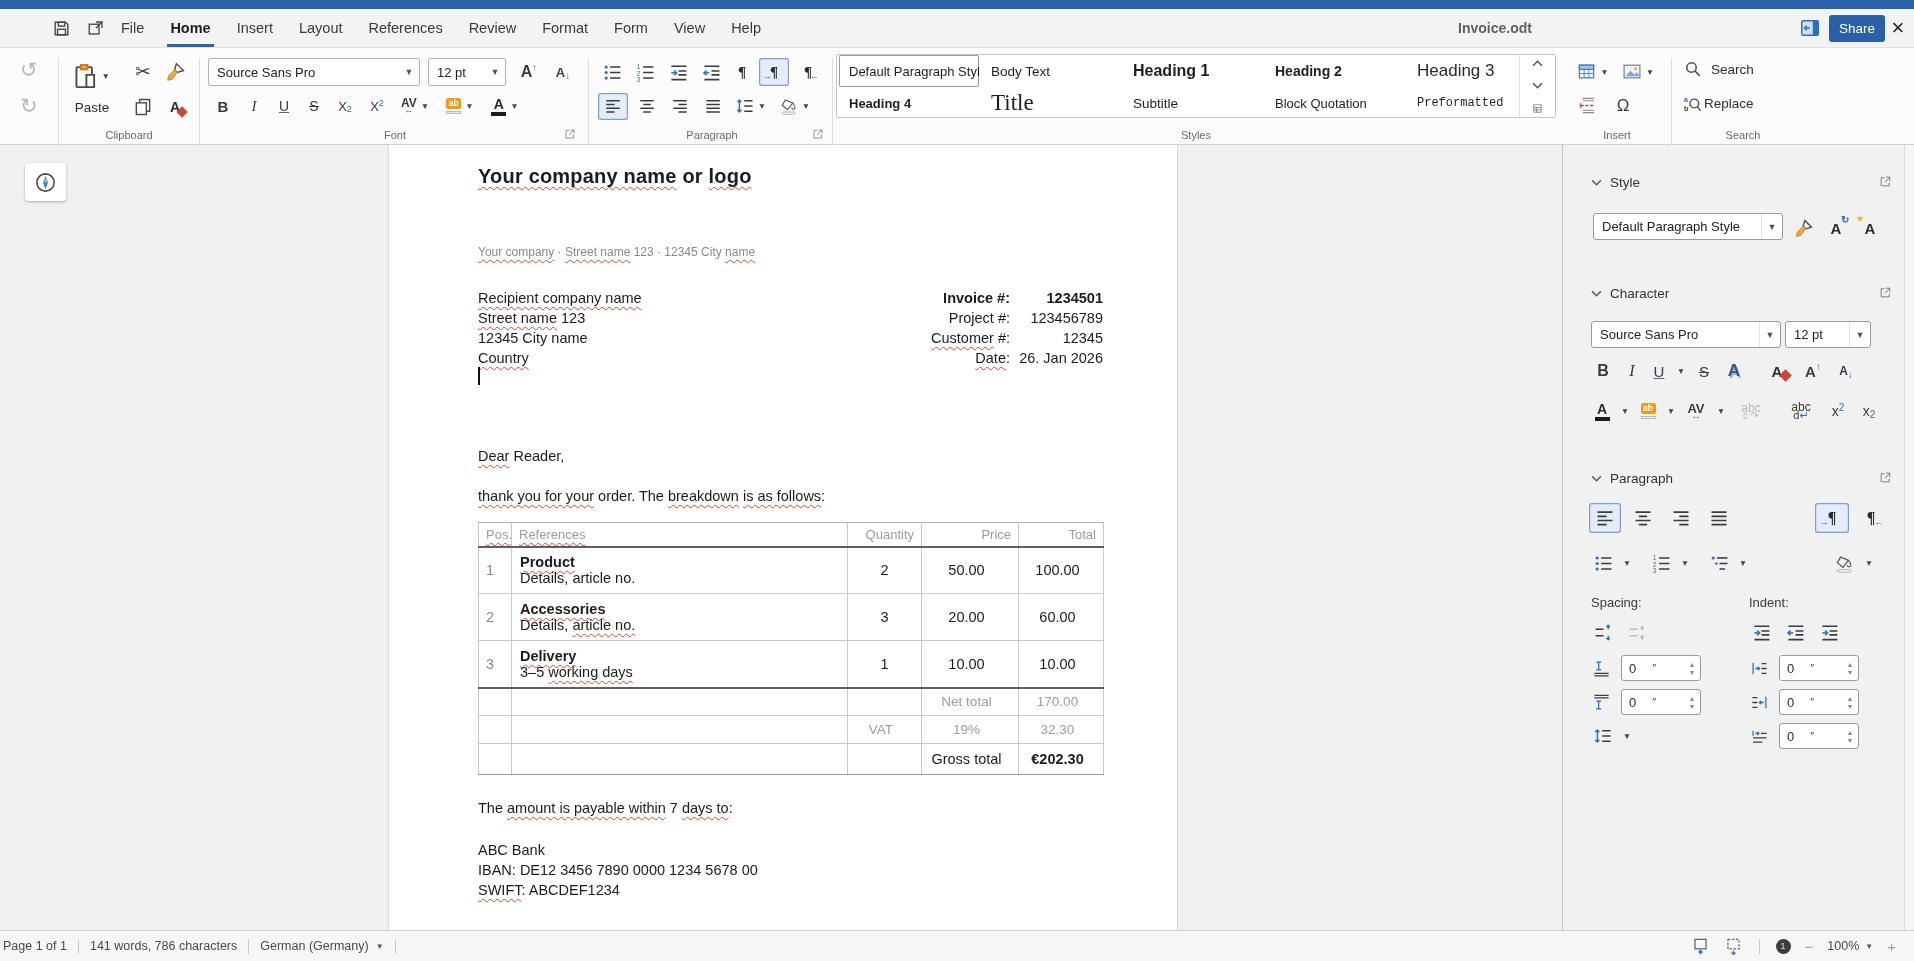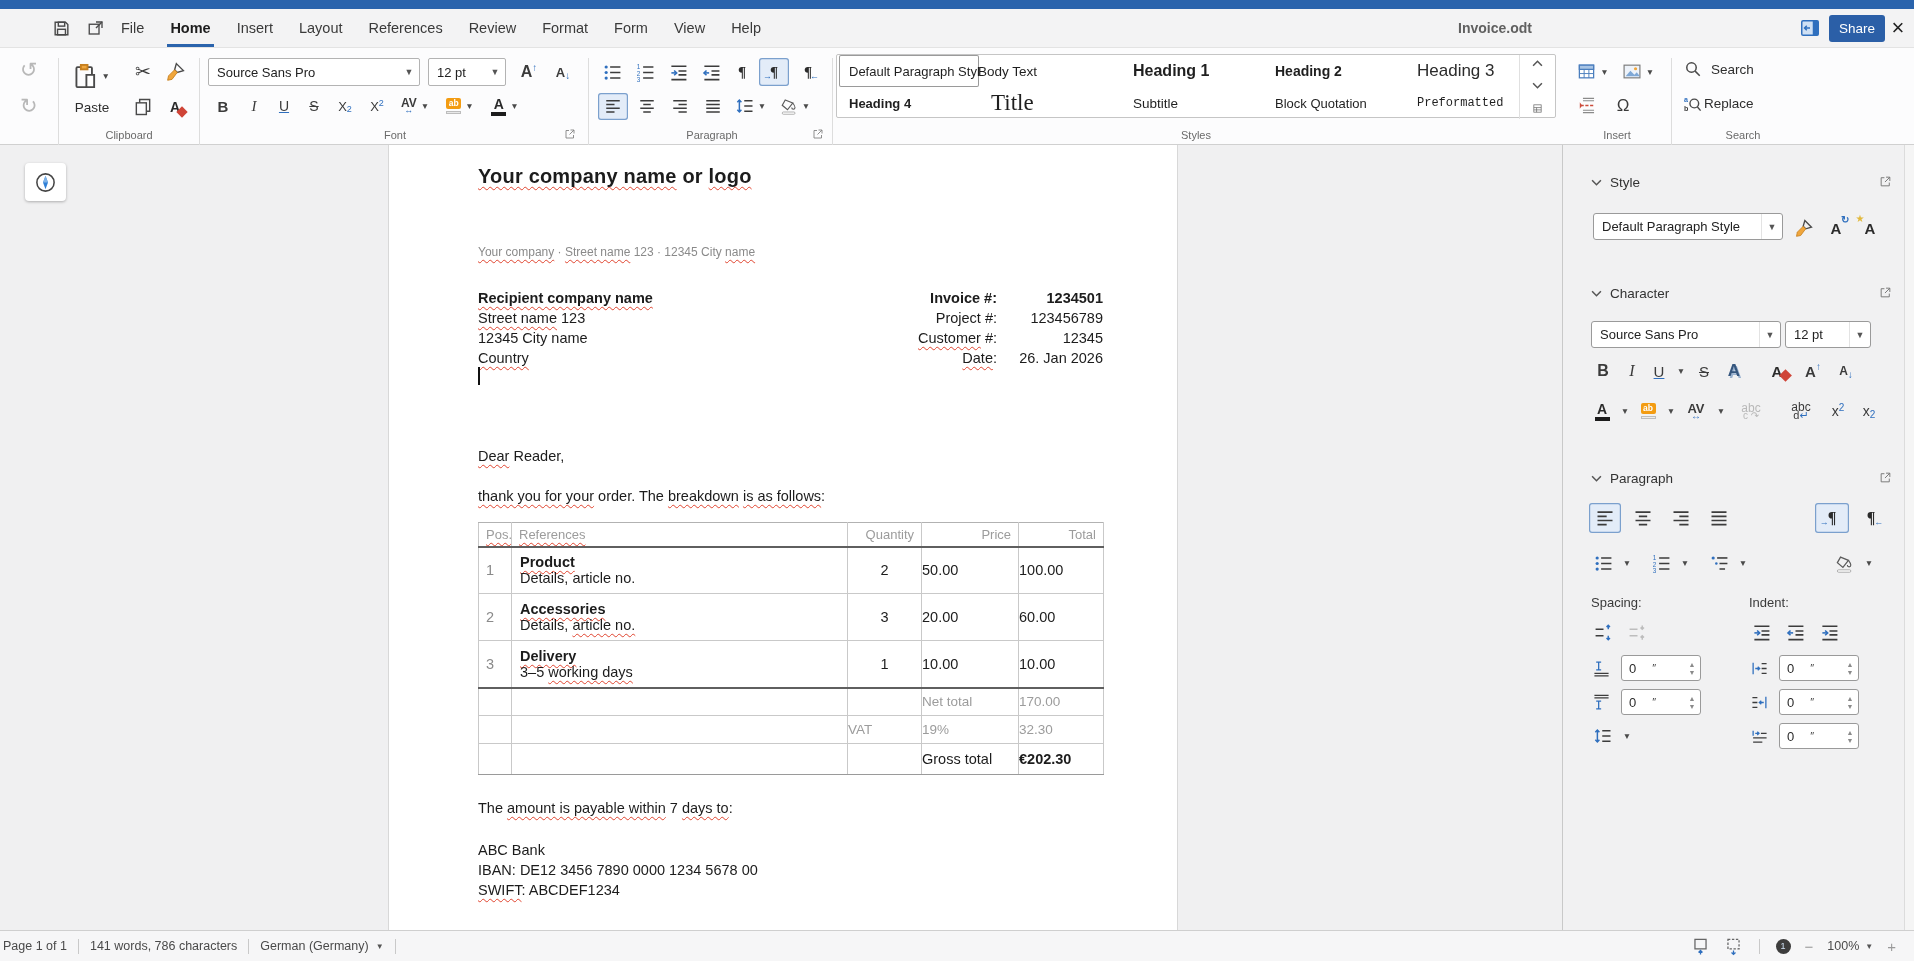--- a/index.html
+++ b/index.html
@@ -51,38 +51,38 @@
 .canvas{position:absolute;left:0;top:145px;width:1562px;height:785px;background:#f0f0f1;overflow:hidden}
 .page{position:absolute;left:388px;top:0;width:790px;height:785px;background:#fff;border-left:1px solid #d8d8d8;border-right:1px solid #d8d8d8;color:#1c1c1c}
 .navigator{position:absolute;left:25px;top:18px;width:41px;height:38px;background:#fff;border-radius:4px;box-shadow:0 1px 3px rgba(0,0,0,.28);display:flex;align-items:center;justify-content:center}
 .sp{text-decoration-line:underline;text-decoration-style:wavy;text-decoration-color:#e0442f;text-decoration-thickness:1px;text-underline-offset:2.5px;text-decoration-skip-ink:none}
 .doc-title-line{position:absolute;left:89px;top:20px;font-size:20px;font-weight:bold;letter-spacing:.2px}
 .sender{position:absolute;left:89px;top:100px;font-size:12px;color:#8a8a8a}
 .rcpt{position:absolute;left:89px;top:143px;font-size:14.5px;line-height:20px}
 .meta{position:absolute;left:446px;top:143px;width:268px;font-size:14.5px;line-height:20px}
 .meta .mrow{display:flex;justify-content:flex-end}
 .meta .mval{width:88px;text-align:right}
-.meta .mlab{text-align:right;margin-right:18px}
+.meta .mlab{text-align:right;margin-right:5px}
 .cursor{position:absolute;left:89px;top:222px;width:1.5px;height:18px;background:#111}
 .bodyline{position:absolute;left:89px;font-size:14.5px}
 
 .inv{position:absolute;left:89px;top:377px;border-collapse:collapse;table-layout:fixed;width:625px;font-size:14.5px}
 .inv td{border:1px solid #c9c9c9;vertical-align:middle;overflow:hidden}
 .inv tr.hd td{height:24px;font-size:13px;color:#9c9c9c;border-top:1px solid #b2b2b2;border-bottom:2px solid #5f5f5f}
 .inv tr.bd td{height:47px}
 .inv tr.tot td{height:28px;font-size:13.5px;color:#9c9c9c}
 .inv tr.tot.first td{border-top:2px solid #5f5f5f}
 .inv tr.gross td{height:31px;color:#1c1c1c;font-size:14.5px;border-bottom:1px solid #9a9a9a}
 .inv .tl{text-align:left;padding-left:7px}
 .inv .trr{text-align:right;padding-right:7px}
 .inv .pos{color:#8a8a8a;text-align:left;padding-left:7px}
 .inv .desc{padding-left:8px}
 .inv .nm{font-weight:bold}
 .inv .qty{text-align:center}
-.inv .num{text-align:left;padding-right:7px}
+.inv .num{text-align:center;padding-right:7px}
 .inv .gval{font-weight:bold}
 
 .sidebar{position:absolute;left:1562px;top:145px;width:352px;height:785px;background:#f1f1f2;border-left:1px solid #c9c9c9;font-size:13px;color:#3a3a3a}
 .sb-scrollbar{position:absolute;right:0;top:0;bottom:0;width:10px;background:#f5f5f5;border-left:1px solid #dcdcdc}
 .sb-head{position:absolute;display:flex;align-items:center;gap:8px;font-size:13.5px;color:#333}
 .sb-launch{position:absolute;opacity:.8}
 .sb-combo{position:absolute;height:27px;background:#fff;border:1px solid #9a9a9a;border-radius:3px;display:flex;align-items:center;font-size:13px;color:#222;padding-left:8px}
 .sb-combo .cb-caret{margin-left:auto;width:21px;align-self:stretch;display:flex;align-items:center;justify-content:center;color:#555;font-size:9px;border-left:1px solid #e3e3e3}
 .spin{position:absolute;width:80px;height:26px;background:#fff;border:1px solid #9a9a9a;border-radius:3px;display:flex;align-items:center;font-size:13px;color:#2b2b2b;padding-left:7px}
 .spin .unit{margin-left:16px;color:#444;font-size:11px}
@@ -551,21 +551,21 @@
           <svg width="12" height="12">
             <use href="#launch"></use>
           </svg>
         </span>
       <div class="grp-label">Paragraph</div>
     </div>
 
     <div class="abs" style="left:0;top:0;width:100%;height:96px;pointer-events:none">
       <div class="gallery" style="pointer-events:auto">
         <div class="gcell cur" style="left:2px;top:0;width:140px;font-size:13px">Default Paragraph Style</div>
-        <div class="gcell" style="left:131px;top:0;width:140px;font-size:13.5px">Body Text</div>
+        <div class="gcell" style="left:144px;top:0;width:140px;font-size:13.5px">Body Text</div>
         <div class="gcell" style="left:286px;top:0;width:140px;font-size:16px;font-weight:bold">Heading 1</div>
         <div class="gcell" style="left:428px;top:0;width:140px;font-size:14px;font-weight:bold">Heading 2</div>
         <div class="gcell" style="left:570px;top:0;width:113px;font-size:17px;color:#2b2b2b">Heading 3</div>
         <div class="gcell" style="left:2px;top:32px;width:140px;font-size:13px;font-weight:bold">Heading 4</div>
         <div class="gcell" style="left:144px;top:32px;width:140px;font-size:23px;font-family:'Liberation Serif',serif">Title</div>
         <div class="gcell" style="left:286px;top:32px;width:140px;font-size:13.5px">Subtitle</div>
         <div class="gcell" style="left:428px;top:32px;width:140px;font-size:13px">Block Quotation</div>
         <div class="gcell" style="left:570px;top:32px;width:113px;font-size:12px;font-family:'Liberation Mono',monospace">Preformatted</div>
         <div class="gscroll">
           <span class="ico">
@@ -630,21 +630,21 @@
       <div class="grp-label" style="right:16px">Search</div>
     </div>
   </div>
 
   <div class="canvas">
     <div class="page">
       <div class="doc-title-line sp" style="text-decoration:none"><span class="sp">Your company name</span><span> or </span><span class="sp">logo</span></div>
       <div class="sender"><span class="sp">Your company</span><span> · </span><span class="sp">Street name</span><span> 123 · 12345 City </span><span class="sp">name</span></div>
 
       <div class="rcpt">
-        <div style="font-weight:bold"><span class="sp">Recipient company name</span></div>
+        <div style="font-weight:normal"><span class="sp">Recipient company name</span></div>
         <div><span class="sp">Street name</span><span> 123</span></div>
         <div><span>12345 City name</span></div>
         <div><span class="sp">Country</span></div>
       </div>
 
       <div class="meta">
         <div class="mrow" style="font-weight:bold">
           <span class="mlab"><span>Invoice #:</span></span>
           <span class="mval">1234501</span>
         </div>

